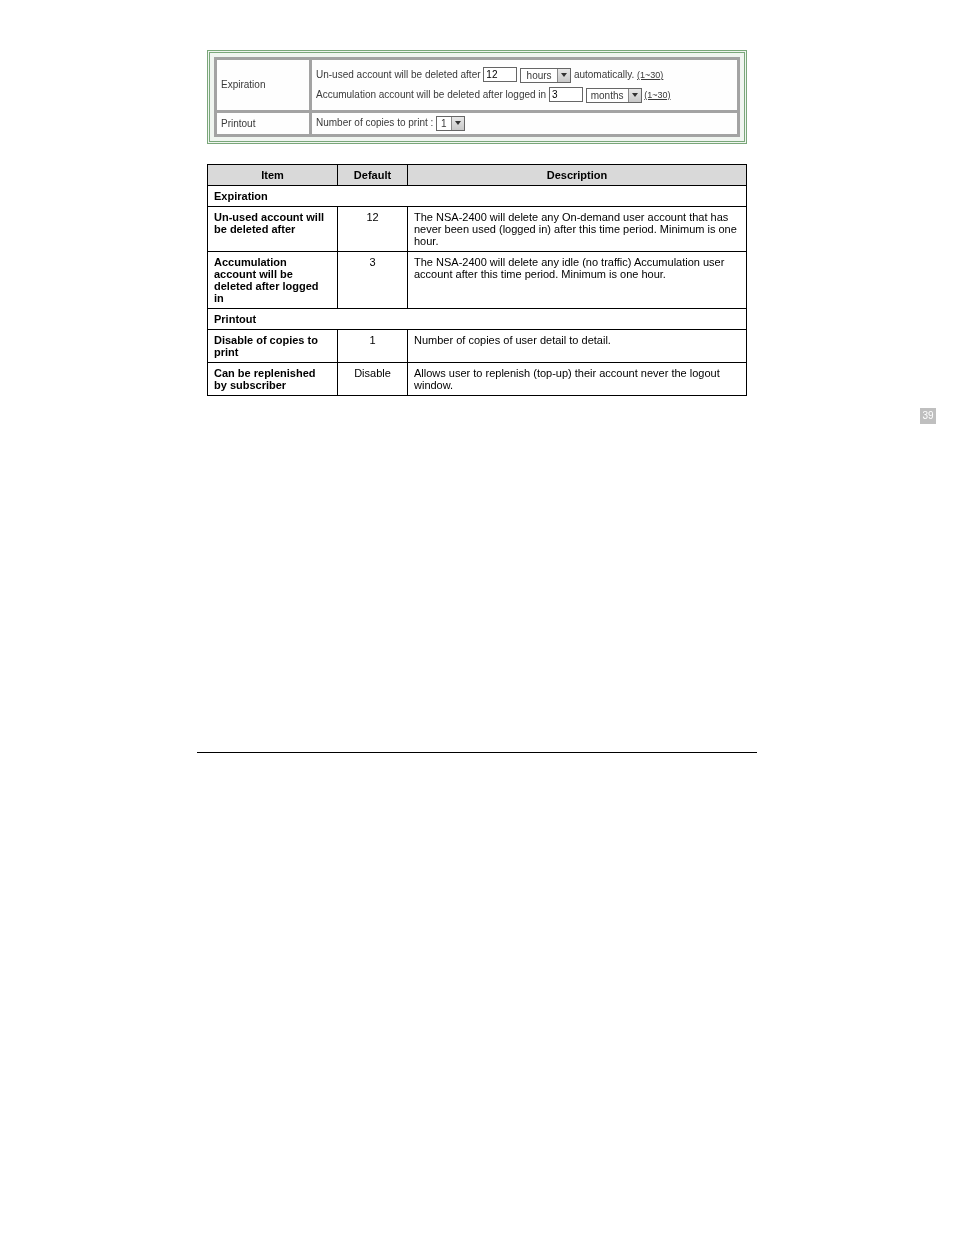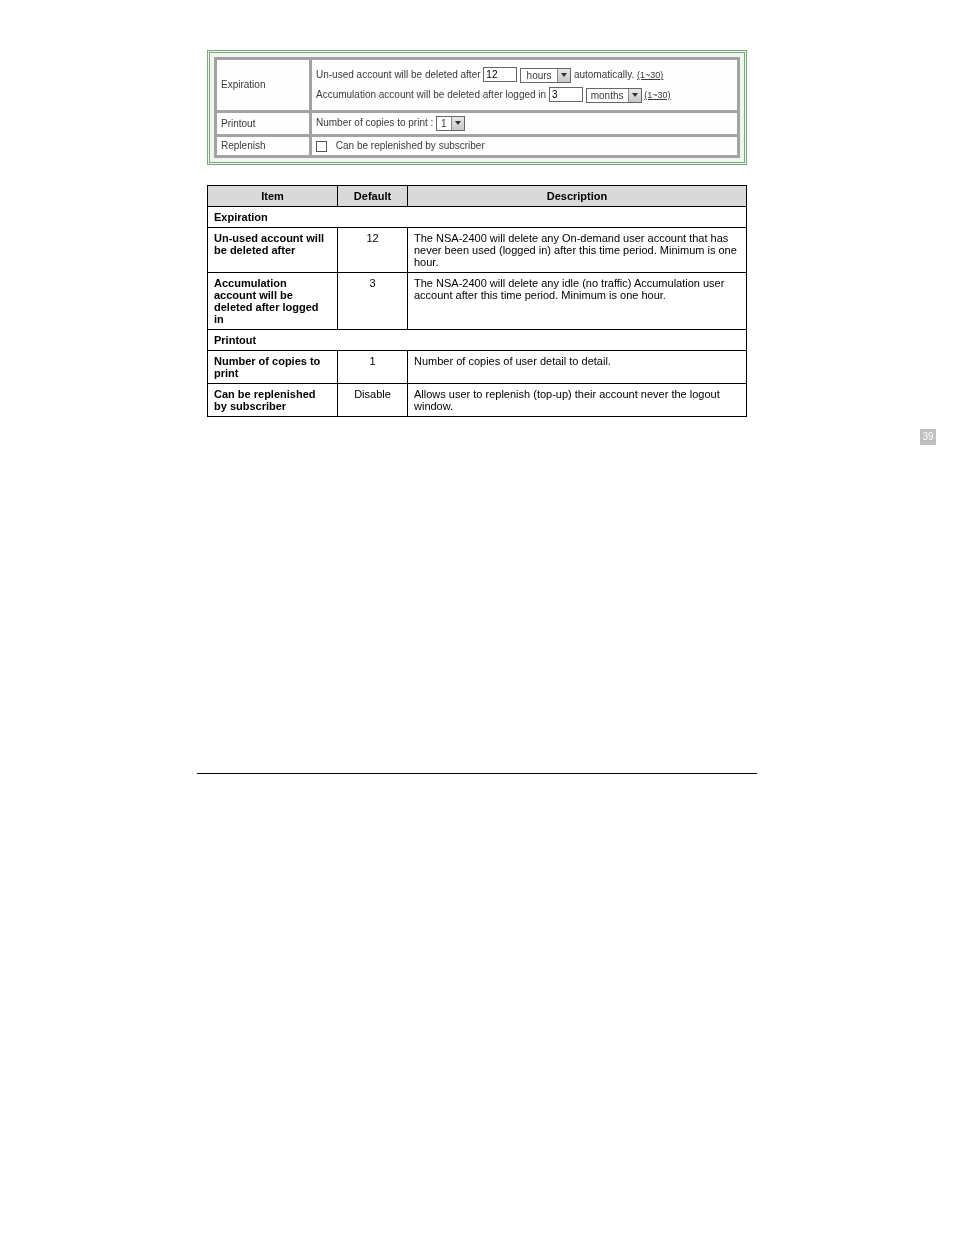--- a/index.html
+++ b/index.html
@@ -172,29 +172,20 @@
           <span>Printout</span>
         </td>
         <td>
           <span>Number of copies to print :</span>
           <span class="ss-select narrow">
             <span class="sel-text">1</span>
             <span class="sel-btn"></span>
           </span>
         </td>
       </tr>
-      <tr>
-        <td class="label">
-          <span>Replenish</span>
-        </td>
-        <td>
-          <span class="ss-check"></span>
-          <span>Can be replenished by subscriber</span>
-        </td>
-      </tr>
     </tbody>
       </table>
   </div>
 
   <table class="doc-table">
     <tbody>
         <tr>
       <th>Item</th>
       <th>Default</th>
       <th>Description</th>
@@ -209,21 +200,21 @@
     </tr>
     <tr>
       <td class="item">Accumulation account will be deleted after logged in</td>
       <td class="defv">3</td>
       <td>The NSA-2400 will delete any idle (no traffic) Accumulation user account after this time period. Minimum is one hour.</td>
     </tr>
     <tr>
       <td colspan="3" class="title-row subhead">Printout</td>
     </tr>
     <tr>
-      <td class="item">Number of copies to print</td>
+      <td class="item">Disable of copies to print</td>
       <td class="defv">1</td>
       <td>Number of copies of user detail to detail.</td>
     </tr>
     <tr>
       <td class="item">Can be replenished by subscriber</td>
       <td class="defv">Disable</td>
       <td>Allows user to replenish (top-up) their account never the logout window.</td>
     </tr>
   </tbody>
     </table>

